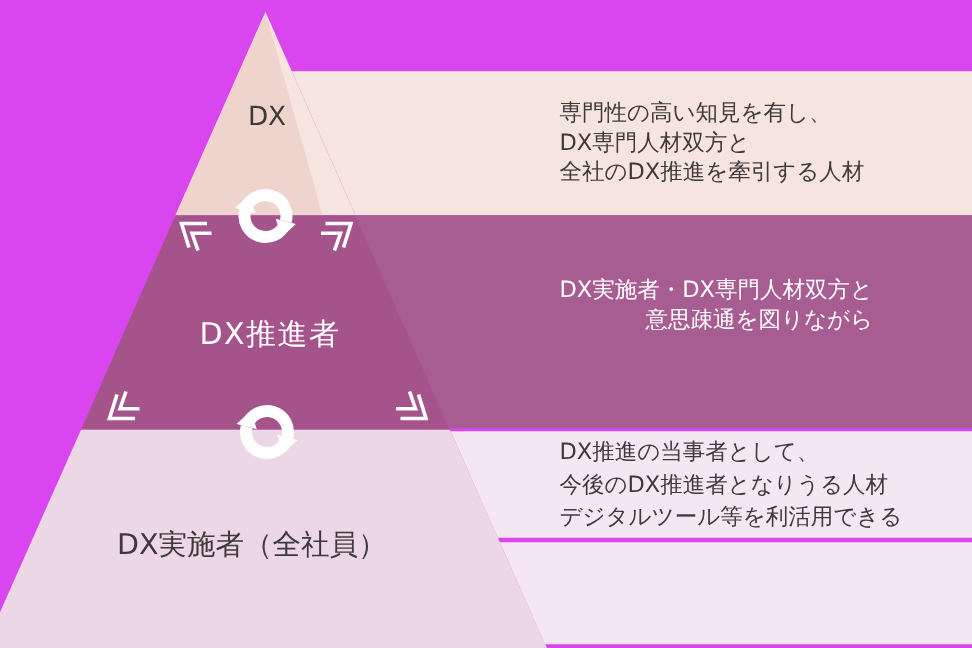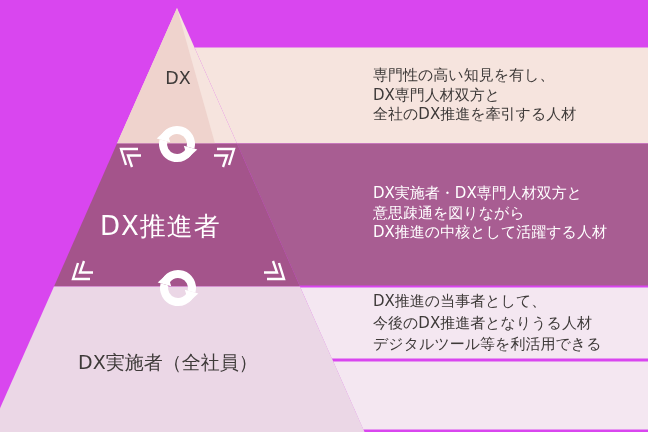--- a/index.html
+++ b/index.html
@@ -4,23 +4,23 @@
 <style>
   html,body{margin:0;padding:0;background:#ffffff;}
   .stage{
     position:relative;width:648px;height:432px;background:#d946ef;overflow:hidden;
     font-family:"DejaVu Sans",sans-serif;font-weight:400;color:#3e3a39;
   }
   svg.bg{position:absolute;left:0;top:0;display:block;}
   .txt{position:absolute;white-space:nowrap;}
   .band-text{left:373px;font-size:15px;line-height:19.7px;}
   .band-text.wide-lh{line-height:21.5px;}
-  .white-text{color:#ffffff;}
+  .white-text{color:#ffffff;text-align:right;}
   .tier1-label{left:98px;top:67px;width:160px;text-align:center;font-size:17.5px;line-height:22px;}
-  .tier2-label{left:100px;top:209px;width:160px;font-size:26px;color:#ffffff;letter-spacing:1px;}
+  .tier2-label{left:100px;top:209px;width:160px;text-align:center;font-size:20px;color:#ffffff;letter-spacing:1px;}
   .tier3-label{left:78px;top:350px;width:200px;text-align:left;font-size:19px;}
   .chev path{stroke:#ffffff;fill:none;stroke-width:2.4;stroke-linejoin:miter;stroke-linecap:butt;}
   .cyc{fill:none;stroke:#ffffff;stroke-width:8;}
   .cych{fill:#ffffff;stroke:none;}
 </style>
 </head>
 <body>
 
 <div class="stage">
 
@@ -77,21 +77,20 @@
 
   <div class="txt band-text" style="top:66px">
     <div>専門性の高い知見を有し、</div>
     <div>DX専門人材双方と</div>
     <div>全社のDX推進を牽引する人材</div>
   </div>
 
   <div class="txt band-text white-text" style="top:184px">
     <div>DX実施者・DX専門人材双方と</div>
     <div>意思疎通を図りながら</div>
-    <div>DX推進の中核として活躍する人材</div>
   </div>
 
   <div class="txt band-text wide-lh" style="top:291px">
     <div>DX推進の当事者として、</div>
     <div>今後のDX推進者となりうる人材</div>
     <div>デジタルツール等を利活用できる</div>
   </div>
 
   <div class="txt band-text wide-lh" style="top:377px">
   </div>

